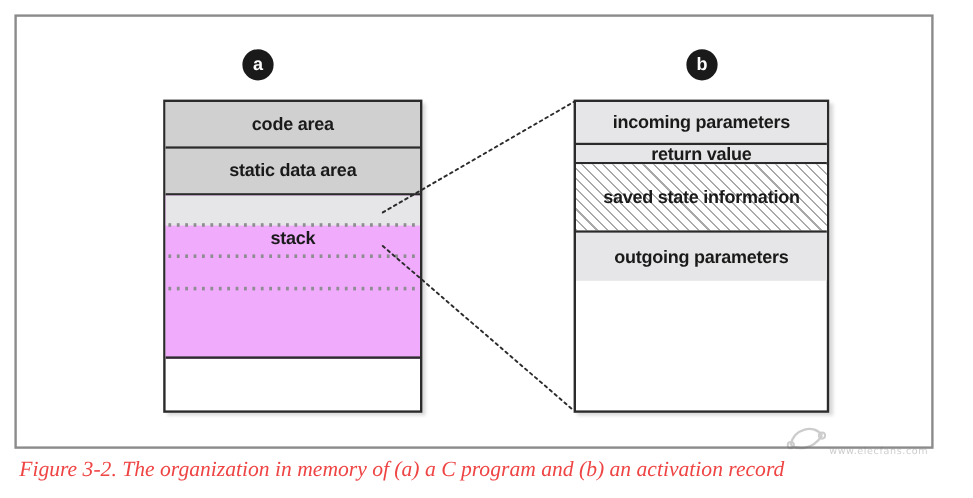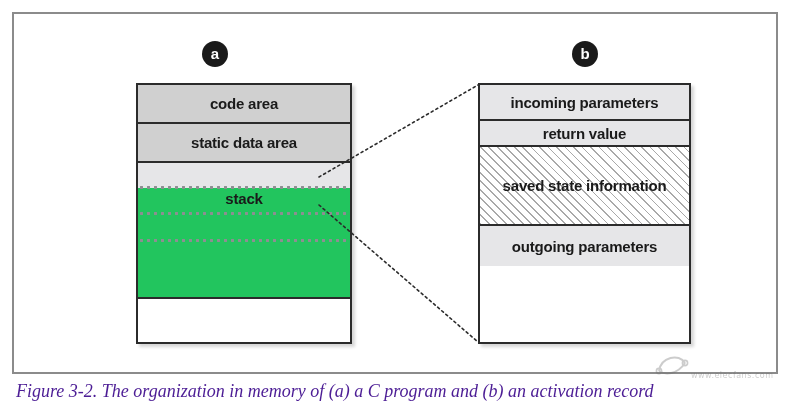--- a/index.html
+++ b/index.html
@@ -100,21 +100,21 @@
   .fill-hatch .seg-label {
     padding: 0 4px;
   }
 
   .bd-bottom { border-bottom: 2px solid #2b2b2b; }
 
   
   #seg-stack {
     display: block;
     position: relative;
-    background: #22c55e;
+    background: #f0abfc;
   }
   #stack-topband {
     position: absolute;
     left: 0; right: 0; top: 0;
     height: 25px;
     background: #e6e6e8;
   }
   .stack-dots {
     position: absolute;
     left: 0;
@@ -151,21 +151,21 @@
 
   
   #caption {
     position: absolute;
     left: 16px;
     top: 381px;
     width: 780px;
     font-family: "Liberation Serif", serif;
     font-style: italic;
     font-size: 18px;
-    color: #4c1d95;
+    color: #ef4444;
     white-space: nowrap;
   }
 
   
   #watermark {
     position: absolute;
     left: 655px;
     top: 349px;
     width: 156px;
     height: 48px;
@@ -223,26 +223,26 @@
 
 
 </div>
 
 <div class="diagram-box" id="box-b">
 
   <div class="seg fill-light bd-bottom" style="height:36px;">
     <span class="seg-label">incoming parameters</span>
   </div>
 
-  <div class="seg fill-light bd-bottom" style="height:26px;">
+  <div class="seg fill-light bd-bottom" style="height:16px;">
     <span class="seg-label">return value</span>
   </div>
 
 
-  <div class="seg fill-hatch bd-bottom" style="height:79px;">
+  <div class="seg fill-hatch bd-bottom" style="height:57px;">
     <span class="seg-label">saved state information</span>
   </div>
 
   <div class="seg fill-light" style="height:40px;">
     <span class="seg-label">outgoing parameters</span>
   </div>
 
 </div>
 
 <svg id="connectors" viewBox="0 0 811 415" xmlns="http://www.w3.org/2000/svg">

